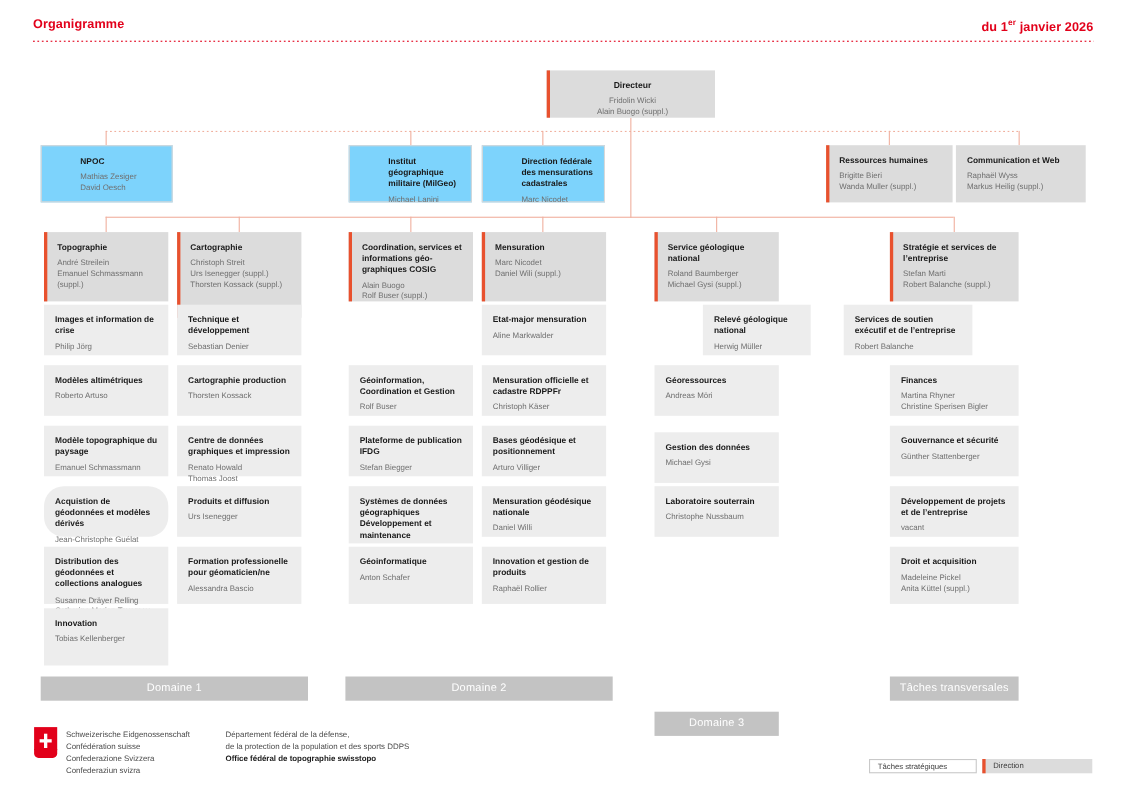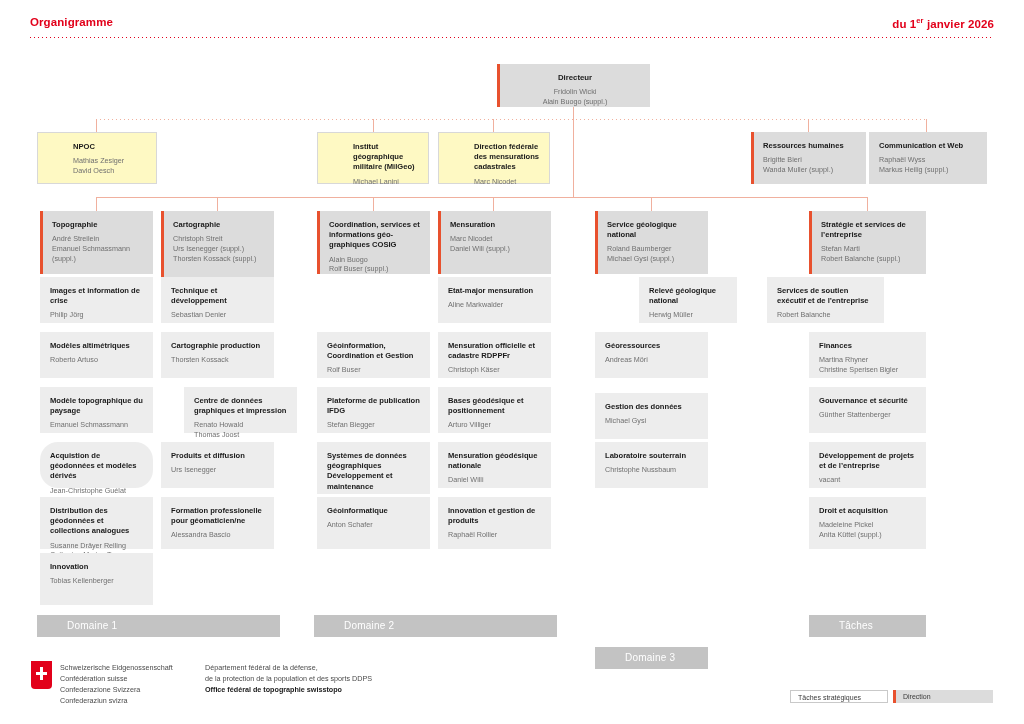--- a/index.html
+++ b/index.html
@@ -35,38 +35,38 @@
   .ln.h { height: 1px; }
   .ln-dot {
     position: absolute; height: 1px;
     background-image: linear-gradient(to right, #f0b09e 0 1.4px, transparent 1.4px 4px);
     background-size: 4px 1px; background-repeat: repeat-x;
   }
 
   
   .box { position: absolute; padding: 9px 9px 8px 10px; }
   .box.gray  { background: #dcdcdc; }
-  .box.white { background: #fef9c3; border: 1px solid #d8d8d8; padding-left: 35px; }
+  .box.white { background: #7dd3fc; border: 1px solid #d8d8d8; padding-left: 35px; }
   .box.light { background: #ededed; }
   .box.accent { border-left: 3px solid #e8512e; padding-left: 9px; }
   .box .t {
     font-size: 7.6px; font-weight: bold; color: #1a1a1a;
     line-height: 1.34; margin: 0 0 4px 0;
   }
   .box .n {
     font-size: 7.2px; color: #6f6f6f; line-height: 1.38; margin: 0;
   }
   .box.center { text-align: center; }
   .box.center .t { font-size: 7.8px; margin-bottom: 4px; }
 
   
   .dom {
     position: absolute; height: 22px; background: #c3c3c3;
     color: #ffffff; font-size: 10px; line-height: 22px;
-    letter-spacing: .2px; padding-left: 30px;
+    text-align: center; letter-spacing: .2px;
   }
 
   
   .swiss-flag {
     position: absolute; left: 31px; top: 661px; width: 21px; height: 28px;
   }
   .swiss-flag .bg {
     position: absolute; left: 0; top: 0; width: 21px; height: 21px; background: #e2001a;
   }
   .swiss-flag .bot {
@@ -191,21 +191,21 @@
     <div class="n">Thorsten Kossack (suppl.)</div>
   </div>
   <div class="box light" style="left:161px; top:277px; width:113px; height:46px;">
     <div class="t">Technique et développement</div>
     <div class="n">Sebastian Denier</div>
   </div>
   <div class="box light" style="left:161px; top:332px; width:113px; height:46px;">
     <div class="t">Cartographie production</div>
     <div class="n">Thorsten Kossack</div>
   </div>
-  <div class="box light" style="left:161px; top:387px; width:113px; height:46px;margin-left:23px;">
+  <div class="box light" style="left:161px; top:387px; width:113px; height:46px;">
     <div class="t">Centre de données graphiques et impression</div>
     <div class="n">Renato Howald</div>
     <div class="n">Thomas Joost</div>
   </div>
   <div class="box light" style="left:161px; top:442px; width:113px; height:46px;">
     <div class="t">Produits et diffusion</div>
     <div class="n">Urs Isenegger</div>
   </div>
   <div class="box light" style="left:161px; top:497px; width:113px; height:52px;">
     <div class="t">Formation professionelle pour géomaticien/ne</div>

